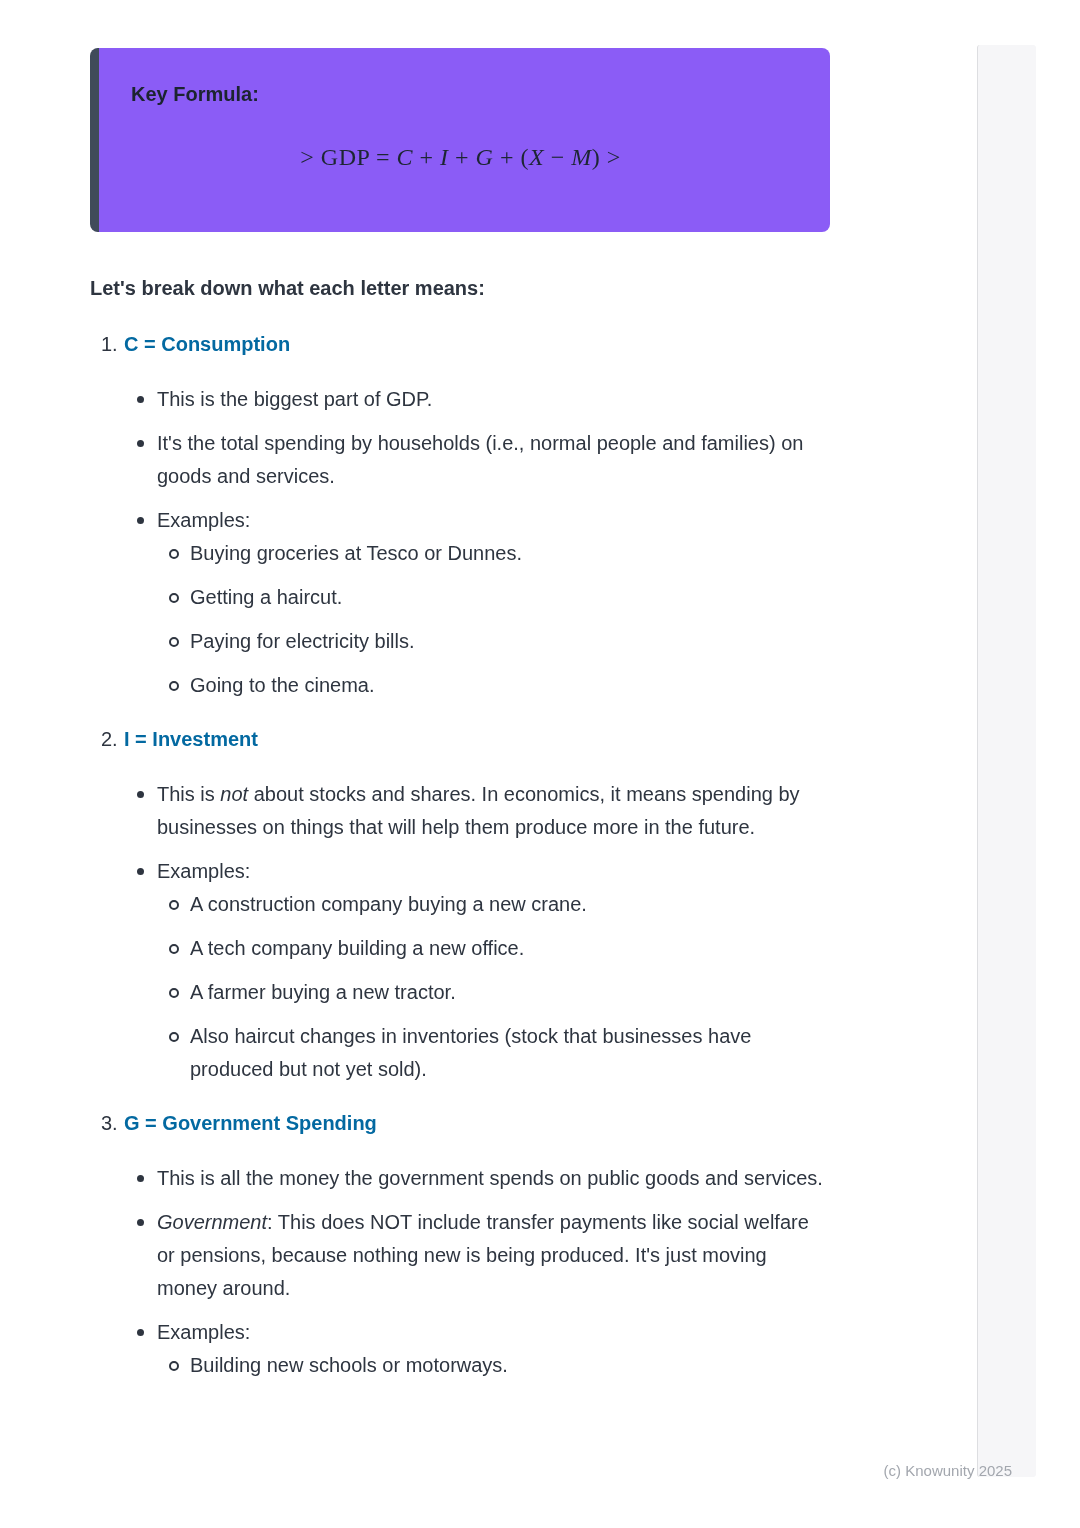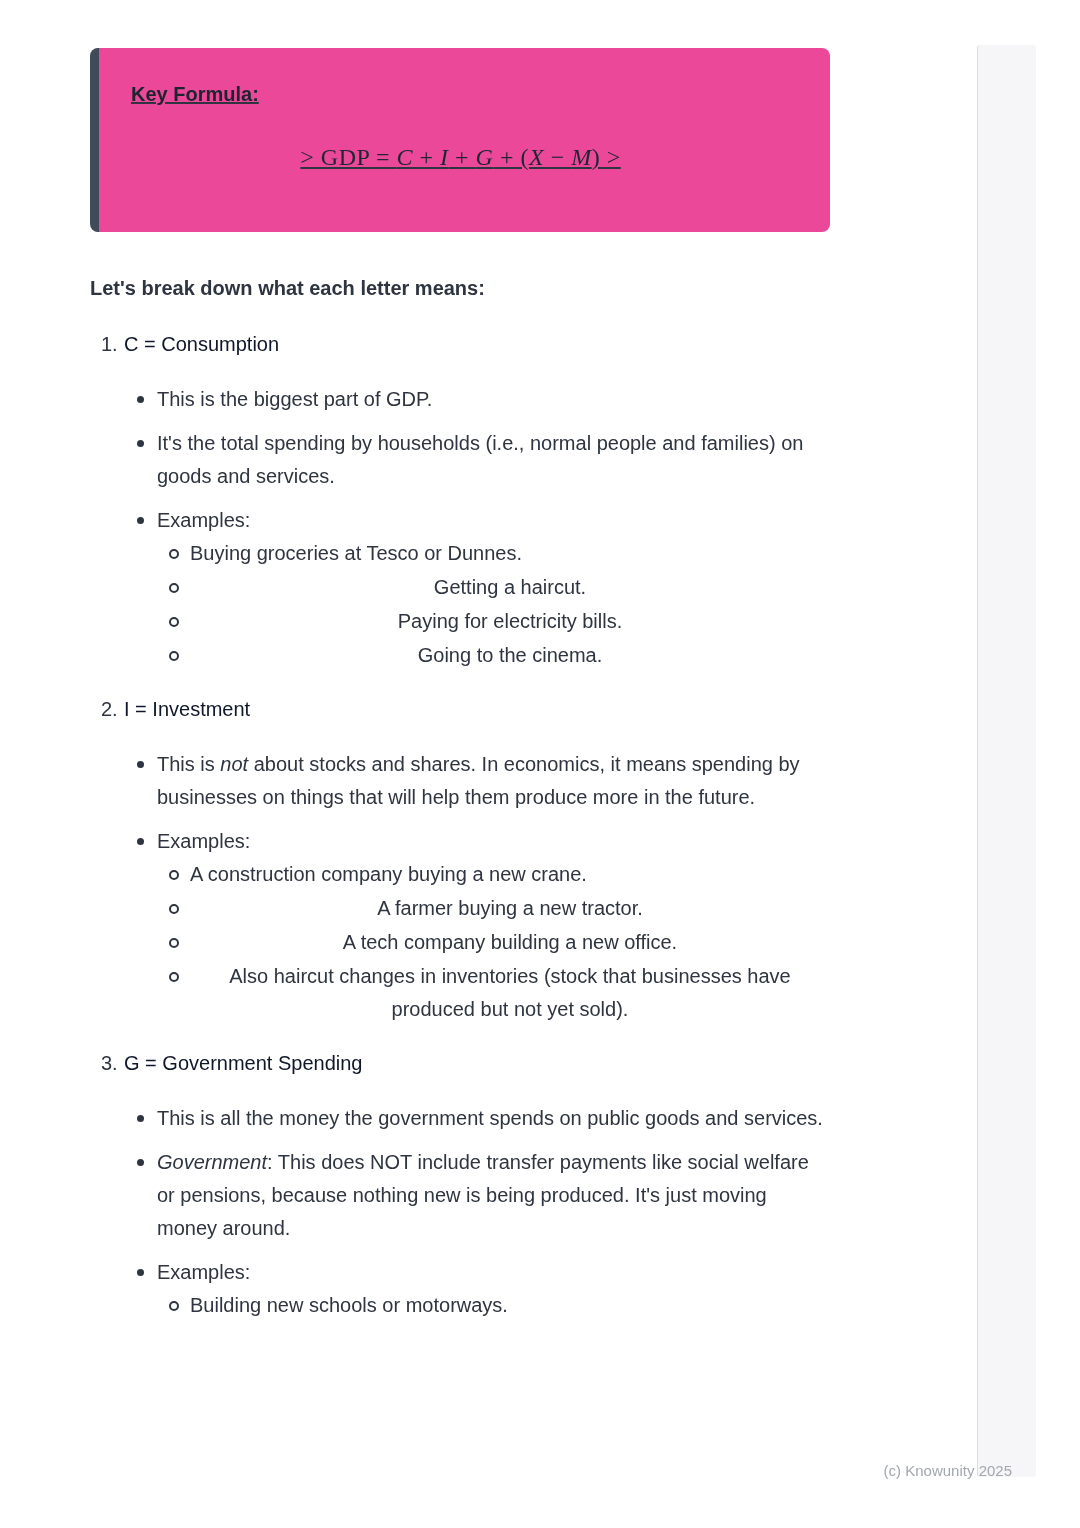--- a/index.html
+++ b/index.html
@@ -11,27 +11,26 @@
     position: relative;
     overflow: hidden;
   }
   .content {
     position: absolute;
     left: 90px; top: 48px;
     width: 740px;
   }
   
   .callout {
-    background: #ec4899;
+    background: #8b5cf6;
     border-left: 9px solid #404b5a;
     border-radius: 8px;
     padding: 34px 40px 60px 32px;
     box-sizing: border-box;
     width: 740px;
-    text-decoration: underline;
   }
   .callout-title {
     font-size: 20px;
     font-weight: 700;
     color: #1c2430;
     line-height: 24px;
   }
   .formula {
     margin-top: 36px;
     text-align: center;
@@ -51,21 +50,21 @@
   }
   .sec { margin-top: 21px; }
   .sec:first-of-type { margin-top: 23px; }
   .sec-head {
     display: flex;
     padding-left: 11px;
     font-size: 20px;
     line-height: 33px;
   }
   .sec-num { width: 23px; flex: 0 0 23px; }
-  .sec-title { font-weight: 400; color: #0f172a; }
+  .sec-title { font-weight: 700; color: #0369a1; }
   ul.bullets {
     list-style: none;
     margin: 22px 0 0 0;
     padding: 0;
   }
   ul.bullets > li {
     position: relative;
     padding-left: 67px;
     max-width: 673px;
     font-size: 20px;
@@ -83,21 +82,21 @@
     list-style: none;
     margin: 0; padding: 0;
   }
   ul.subs > li {
     position: relative;
     padding-left: 33px;
     max-width: 640px;
     font-size: 20px;
     line-height: 33px;
   }
-  ul.subs > li + li { margin-top: 1px; text-align: center; }
+  ul.subs > li + li { margin-top: 11px; }
   .ring {
     position: absolute;
     left: 12px; top: 12px;
     width: 6px; height: 6px;
     border-radius: 50%;
     border: 2px solid #2e3540;
     background: transparent;
   }
   em { font-style: italic; }
   
@@ -185,25 +184,25 @@
       <li>
         <span class="dot"></span>
         <span>Examples:</span>
         <ul class="subs">
           <li>
             <span class="ring"></span>
             <span>A construction company buying a new crane.</span>
           </li>
           <li>
             <span class="ring"></span>
+            <span>A tech company building a new office.</span>
+          </li>
+          <li>
+            <span class="ring"></span>
             <span>A farmer buying a new tractor.</span>
-          </li>
-          <li>
-            <span class="ring"></span>
-            <span>A tech company building a new office.</span>
           </li>
           <li>
             <span class="ring"></span>
             <span>Also haircut changes in inventories (stock that businesses have produced but not yet sold).</span>
           </li>
         </ul>
       </li>
     </ul>
   </section>
 

